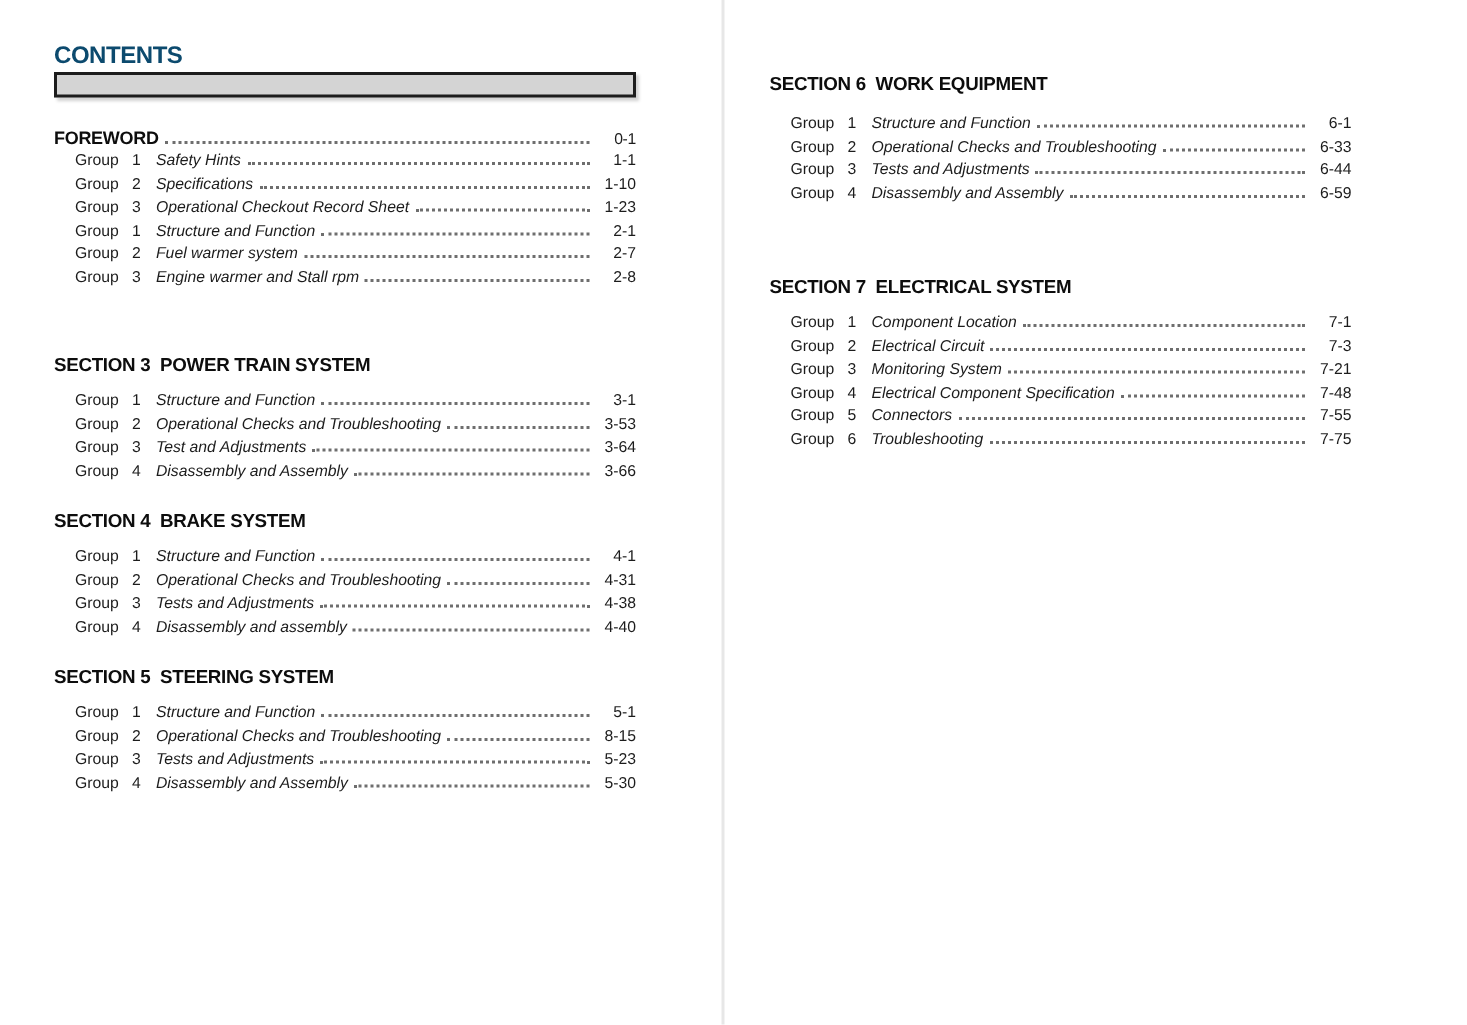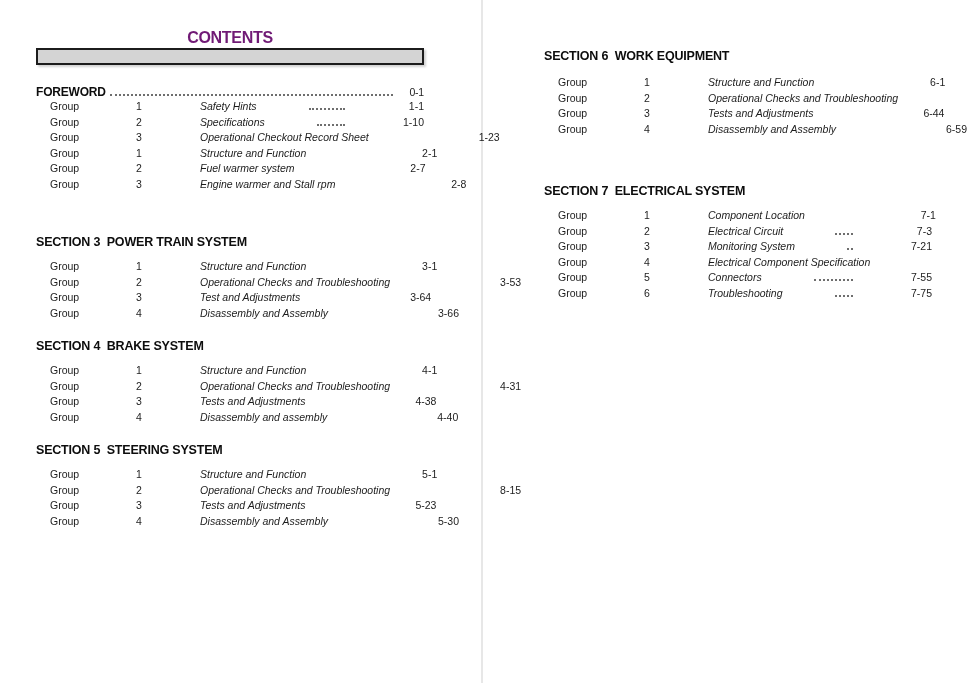--- a/index.html
+++ b/index.html
@@ -11,29 +11,29 @@
     color: #111;
     overflow: hidden;
   }
   .page-divider {
     position: absolute; left: 481px; top: 0;
     width: 2px; height: 683px;
     background: var(--divider, #e7e7e7);
   }
   .col { position: absolute; width: 388px; }
   .col-left  { left: 36px; top: 30px; }
-  .col-right { left: 544px; top: 50px; }
+  .col-right { left: 513px; top: 50px; }
 
   .contents-title {
     margin: 0;
     font-size: 16px; font-weight: bold;
     letter-spacing: -0.3px;
-    text-align: center;
+    text-align: left;
     line-height: 16px;
-    color: #701a75;
+    color: #0c4a6e;
   }
   .title-bar {
     margin-top: 2px;
     height: 13px;
     background: var(--bar-fill, #d4d4d4);
     border: 2px solid #1c1c1c;
     box-shadow: 2px 2px 2px rgba(0,0,0,0.18);
   }
 
   .toc-row {
@@ -67,21 +67,21 @@
     letter-spacing: -0.2px;
     line-height: 13px;
     white-space: pre;
     color: #0d0d0d;
   }
   .sec-0 h2 { margin-top: 14px; }
   .sec-2 h2 { margin-top: 44px; }
   .sec-5 h2 { margin-top: 0; margin-bottom: 12px; }
   .sec-6 h2 { margin-top: 48px; }
 
-  .toc-rows .toc-row { padding-left: 14px; gap: 48px; }
+  .toc-rows .toc-row { padding-left: 14px; }
   .g-label { width: 32px; flex-shrink: 0; }
   .g-num   { width: 9px;  flex-shrink: 0; margin-left: 6px; text-align: left; }
   .g-title { margin-left: 7px; white-space: nowrap; font-style: italic; }
 </style>
 </head>
 <body style="--bar-fill: #d4d4d4; --divider: #e7e7e7;">
 
 <div class="page-divider"></div>
 
 <div class="col col-left">

